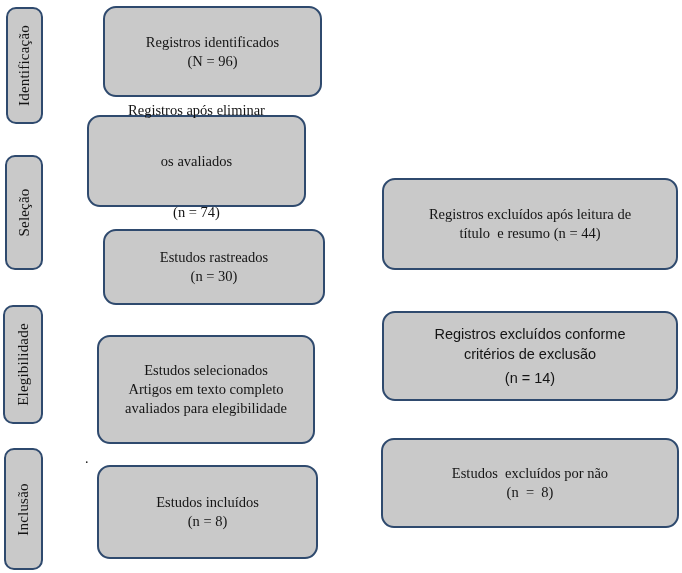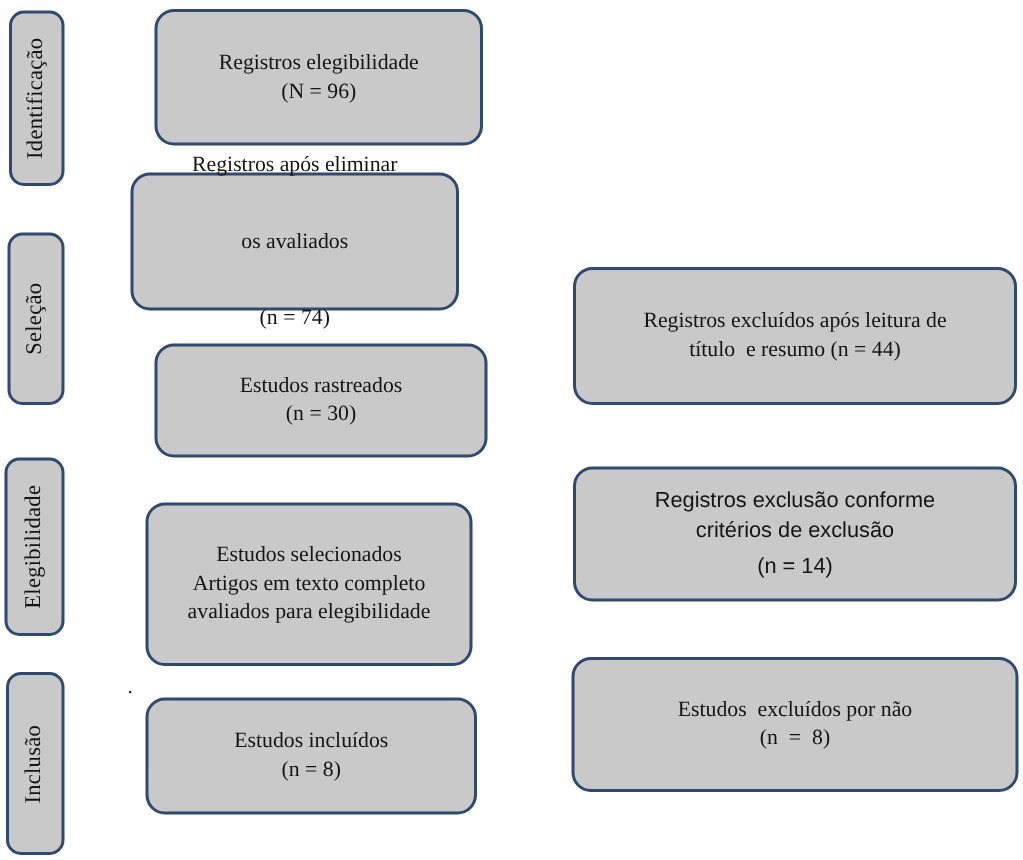--- a/index.html
+++ b/index.html
@@ -57,21 +57,21 @@
   
   #stage-0 { left: 6px;  top: 7px;   width: 37px; height: 117px; }
   #stage-1 { left: 5px;  top: 155px; width: 38px; height: 115px; }
   #stage-2 { left: 3px;  top: 305px; width: 40px; height: 119px; }
   #stage-3 { left: 4px;  top: 448px; width: 39px; height: 122px; }
   
   #main-0 { left: 103px; top: 6px;   width: 219px; height: 91px; }
   #main-1 { left: 87px; top: 115px; width: 219px; height: 92px; gap: 32px; }
   #main-2 { left: 103px; top: 229px; width: 222px; height: 76px; }
   #main-3 { left: 97px;  top: 335px; width: 218px; height: 109px; }
-  #main-4 { left: 97px;  top: 465px; width: 221px; height: 78px; }
+  #main-4 { left: 97px;  top: 465px; width: 221px; height: 94px; }
   
   #side-0 { left: 382px; top: 178px; width: 296px; height: 92px; }
   #side-1 { left: 382px; top: 311px; width: 296px; height: 90px; }
   #side-2 { left: 381px; top: 438px; width: 298px; height: 90px; }
   #stray-dot { left: 85px; top: 452px; }
 </style>
 </head>
 <body>
 
 <div id="figure">
@@ -83,21 +83,21 @@
     <span class="vtext">Seleção</span>
   </div>
   <div id="stage-2" class="stagebox">
     <span class="vtext">Elegibilidade</span>
   </div>
   <div id="stage-3" class="stagebox">
     <span class="vtext">Inclusão</span>
   </div>
 
   <div id="main-0" class="flowbox">
-    <div class="line">Registros elegibilidade</div>
+    <div class="line">Registros identificados</div>
     <div class="line">(N = 96)</div>
   </div>
 
   <div id="main-1" class="flowbox">
     <div class="line">Registros após eliminar</div>
     <div class="line">os avaliados</div>
     <div class="line">(n = 74)</div>
   </div>
 
   <div id="main-2" class="flowbox">
@@ -115,21 +115,21 @@
     <div class="line">Estudos incluídos</div>
     <div class="line">(n = 8)</div>
   </div>
 
   <div id="side-0" class="flowbox">
     <div class="line">Registros excluídos após leitura de</div>
     <div class="line">título  e resumo (n = 44)</div>
   </div>
 
   <div id="side-1" class="flowbox sansbox">
-    <div class="line">Registros exclusão conforme</div>
+    <div class="line">Registros excluídos conforme</div>
     <div class="line">critérios de exclusão</div>
     <div class="line line-gap">(n = 14)</div>
   </div>
 
   <div id="side-2" class="flowbox">
     <div class="line">Estudos  excluídos por não</div>
     <div class="line">(n  =  8)</div>
   </div>
 
   <span id="stray-dot" class="stray">.</span>

